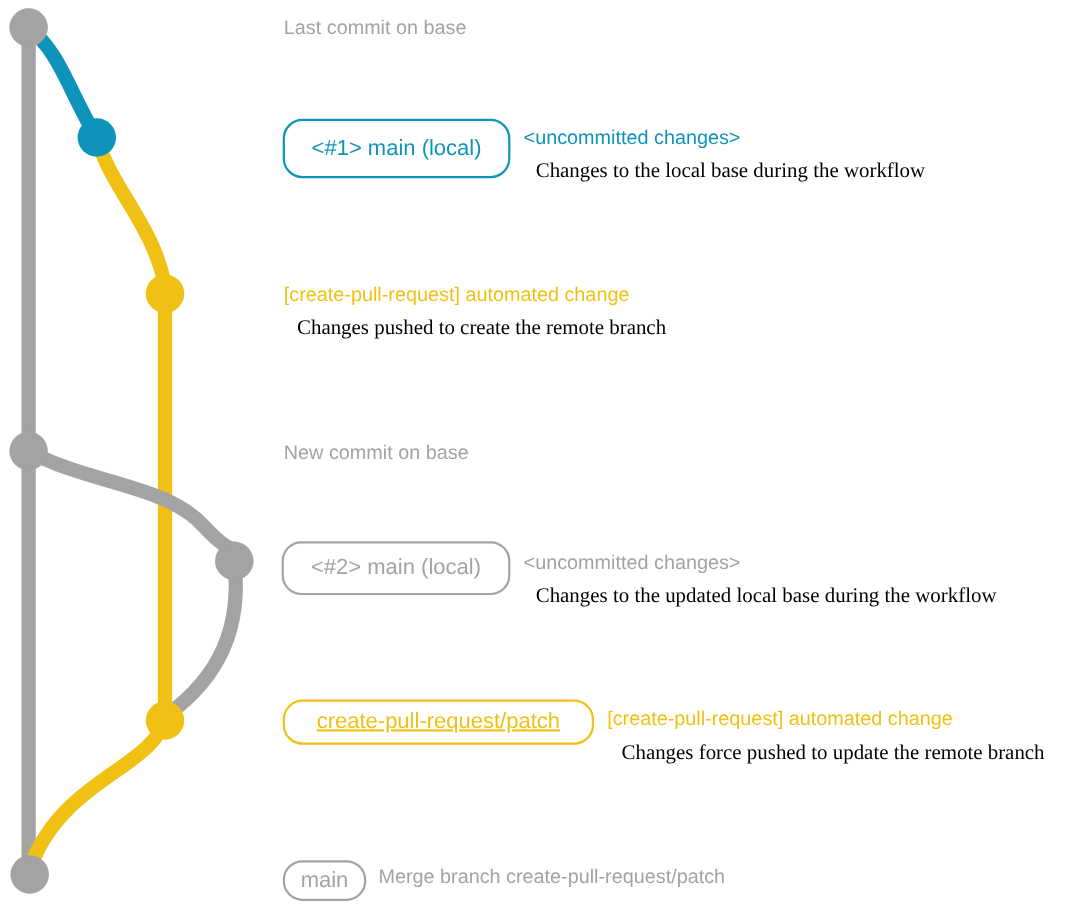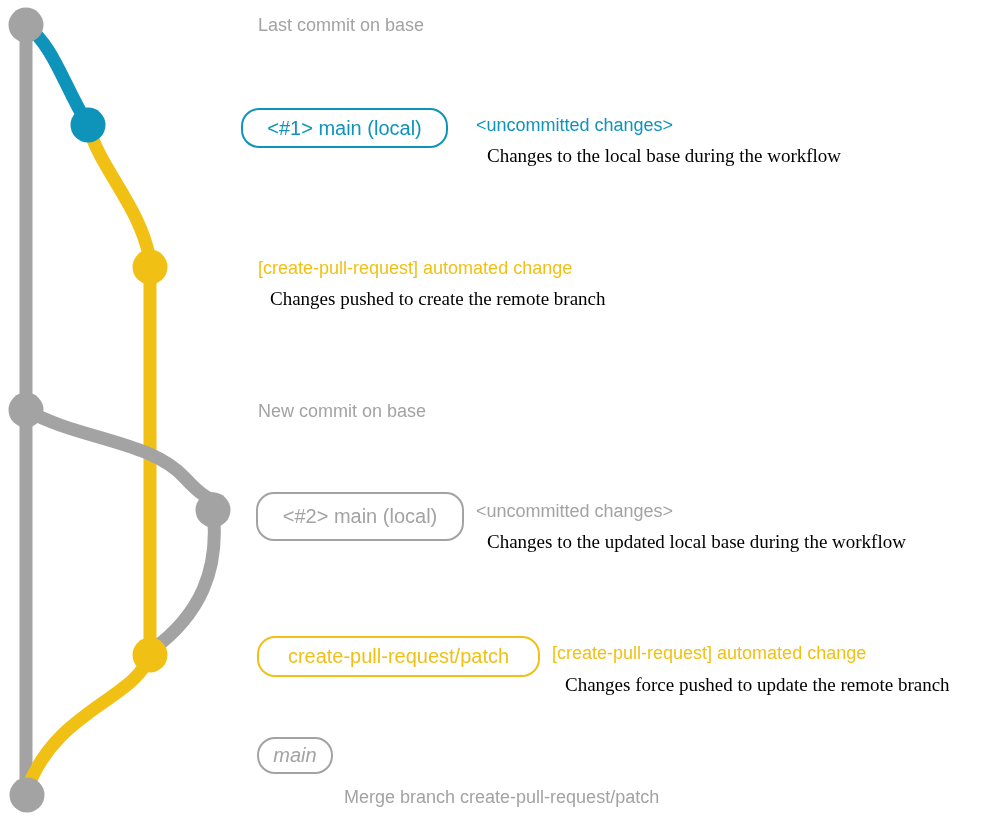--- a/index.html
+++ b/index.html
@@ -57,21 +57,21 @@
     align-items: center;
     justify-content: center;
     border: 2px solid;
     border-radius: 18px;
     background: #ffffff;
     font-size: 20px;
     white-space: nowrap;
   }
   .badge.blue   { color: var(--blue);   border-color: var(--blue); }
   .badge.gray   { color: var(--gray);   border-color: var(--gray); }
-  .badge.yellow { color: var(--yellow); border-color: var(--yellow); }
+  .badge.yellow { color: var(--yellow); border-color: var(--yellow); text-decoration: underline; }
 </style>
 </head>
 <body>
 
 <div class="stage">
 
   <svg class="graph-svg" width="981" height="827" viewBox="0 0 981 827">
 
     <path class="l-yellow" d="M 150 267 L 150 655"></path>
     <path class="l-blue" d="M 26 25 C 55 48, 62 82, 88 125"></path>
@@ -85,21 +85,21 @@
     <circle class="c-blue" cx="88" cy="125" r="17.5"></circle>
     <circle class="c-yellow" cx="150" cy="267" r="17.5"></circle>
     <circle class="c-gray" cx="26" cy="410" r="17.5"></circle>
     <circle class="c-gray" cx="213" cy="510" r="17.5"></circle>
     <circle class="c-yellow" cx="150" cy="655" r="17.5"></circle>
     <circle class="c-gray" cx="27" cy="795" r="17.5"></circle>
   </svg>
 
   <div class="txt gray" style="left:258px; top:13px;">Last commit on base</div>
 
-  <div class="badge blue" style="left:241px; top:108px; width:207px; height:40px;">
+  <div class="badge blue" style="left:257px; top:108px; width:207px; height:54px;">
     <span>&lt;#1&gt; main (local)</span>
   </div>
   <div class="txt blue" style="left:476px; top:113px;">&lt;uncommitted changes&gt;</div>
   <div class="serif" style="left:487px; top:145px;">Changes to the local base during the workflow</div>
 
   <div class="txt yellow" style="left:258px; top:256px;">[create-pull-request] automated change</div>
   <div class="serif" style="left:270px; top:288px;">Changes pushed to create the remote branch</div>
 
   <div class="txt gray" style="left:258px; top:399px;">New commit on base</div>
 
@@ -108,18 +108,18 @@
   </div>
   <div class="txt gray" style="left:476px; top:499px;">&lt;uncommitted changes&gt;</div>
   <div class="serif" style="left:487px; top:531px;">Changes to the updated local base during the workflow</div>
 
   <div class="badge yellow" style="left:257px; top:636px; width:283px; height:41px;">
     <span>create-pull-request/patch</span>
   </div>
   <div class="txt yellow" style="left:552px; top:641px;">[create-pull-request] automated change</div>
   <div class="serif" style="left:565px; top:674px;">Changes force pushed to update the remote branch</div>
 
-  <div class="badge gray" style="left:257px; top:737px; width:76px; height:37px;font-style:italic;">
+  <div class="badge gray" style="left:257px; top:782px; width:76px; height:37px;">
     <span>main</span>
   </div>
   <div class="txt gray" style="left:344px; top:785px;">Merge branch create-pull-request/patch</div>
 
 </div>
 
 </body></html>

